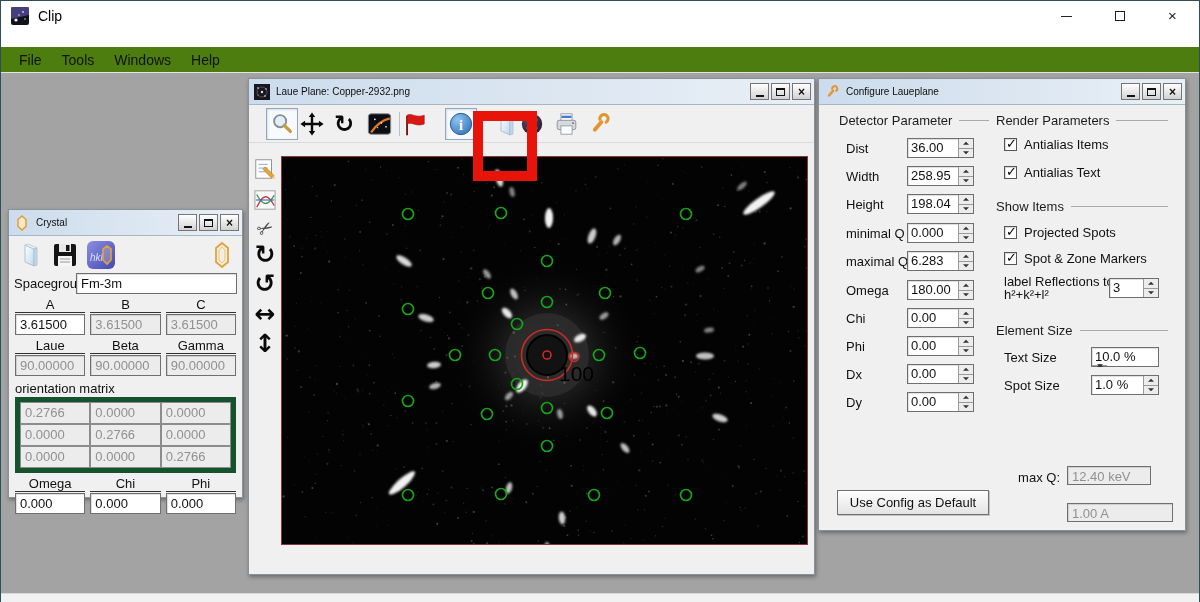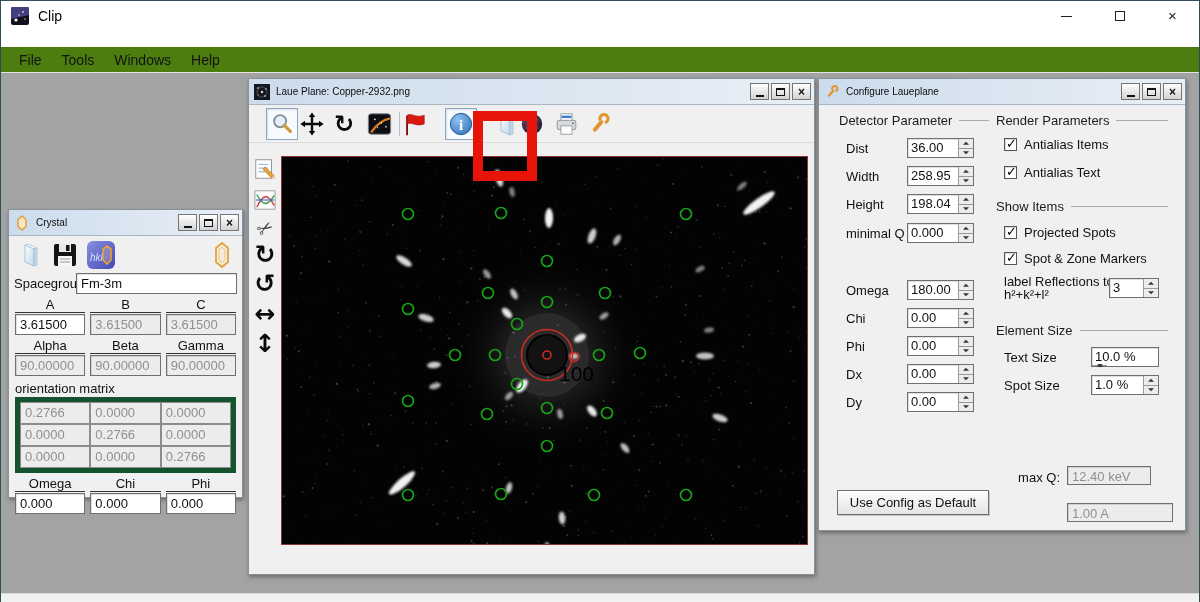--- a/index.html
+++ b/index.html
@@ -204,21 +204,21 @@
           <span>A</span>
           <span>B</span>
           <span>C</span>
         </div>
         <div class="f3">
           <div class="fld">3.61500</div>
           <div class="fld dis">3.61500</div>
           <div class="fld dis">3.61500</div>
         </div>
         <div class="hdr3">
-          <span>Alpha</span>
+          <span>Laue</span>
           <span>Beta</span>
           <span>Gamma</span>
         </div>
         <div class="f3">
           <div class="fld dis">90.00000</div>
           <div class="fld dis">90.00000</div>
           <div class="fld dis">90.00000</div>
         </div>
         <div class="mtxlbl">orientation matrix</div>
         <div class="mtx">
@@ -1264,20 +1264,30 @@
       <div class="cfg-row" style="top:144px">
           <span class="cfg-lbl">minimal Q</span>
         <div class="spin">
             <span class="v">0.000</span>
             <span class="btns">
               <i class="up"></i>
               <i class="dn"></i>
             </span>
           </div>
         </div>
+      <div class="cfg-row" style="top:172px">
+          <span class="cfg-lbl">maximal Q</span>
+        <div class="spin">
+            <span class="v">6.283</span>
+            <span class="btns">
+              <i class="up"></i>
+              <i class="dn"></i>
+            </span>
+          </div>
+        </div>
       <div class="cfg-row" style="top:201px">
           <span class="cfg-lbl">Omega</span>
         <div class="spin">
             <span class="v">180.00</span>
             <span class="btns">
               <i class="up"></i>
               <i class="dn"></i>
             </span>
           </div>
         </div>

